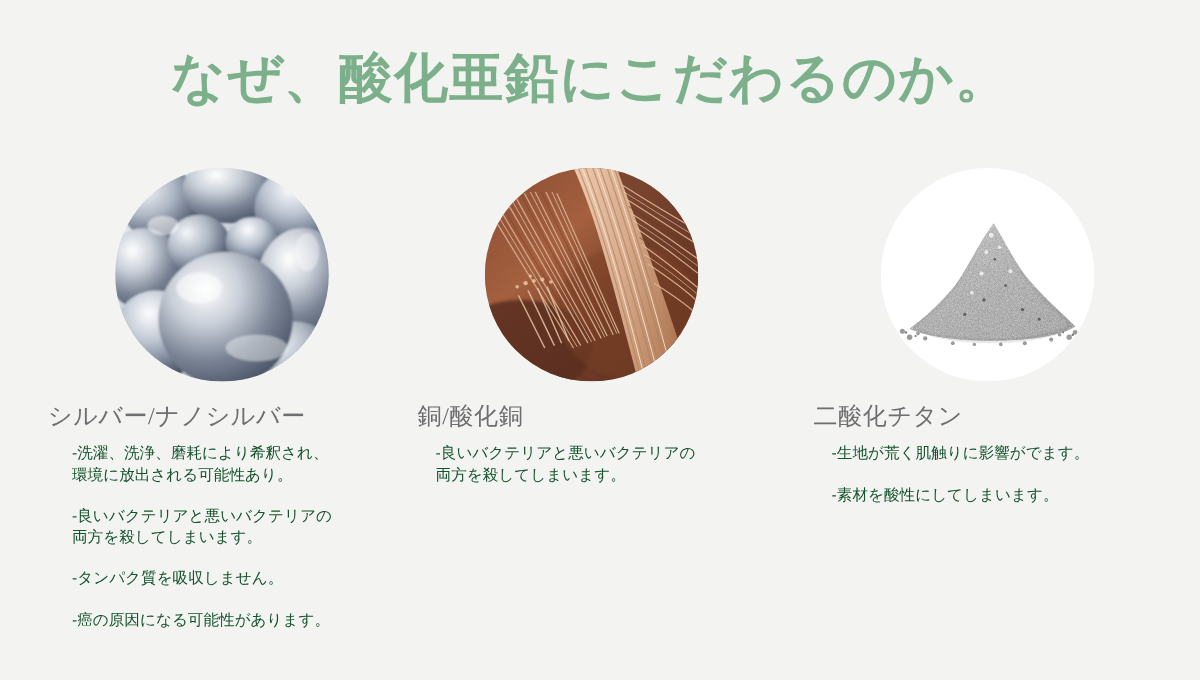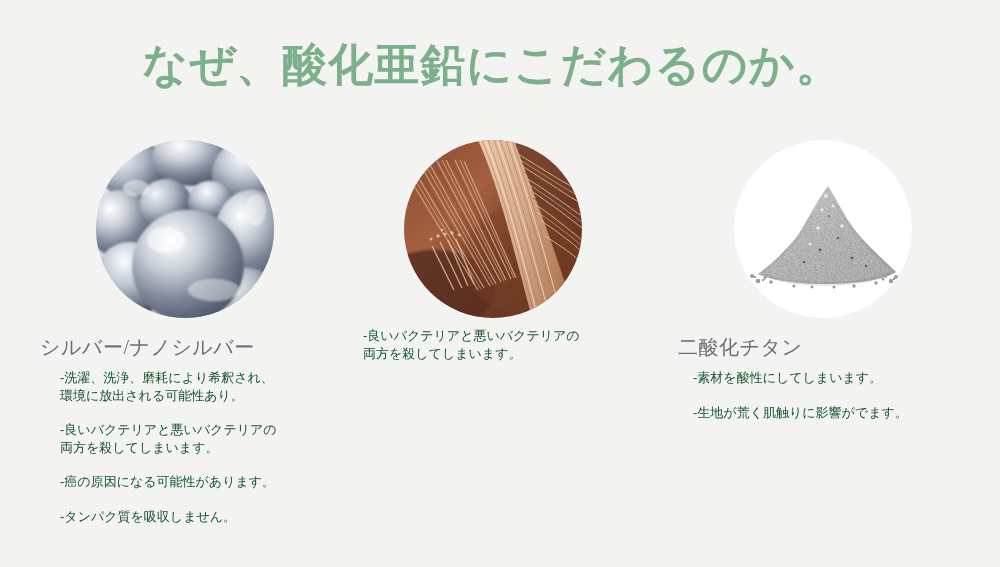--- a/index.html
+++ b/index.html
@@ -169,22 +169,22 @@
         </div>
       </div>
 
       <div class="col-heading">シルバー/ナノシルバー</div>
 
       <div class="bullets">
         <p class="bullet">-洗濯、洗浄、磨耗により希釈され、
 環境に放出される可能性あり。</p>
         <p class="bullet">-良いバクテリアと悪いバクテリアの
 両方を殺してしまいます。</p>
+        <p class="bullet">-タンパク質を吸収しません。</p>
         <p class="bullet">-癌の原因になる可能性があります。</p>
-        <p class="bullet">-タンパク質を吸収しません。</p>
       </div>
     </div>
 
     <div class="col col-2">
       <div class="thumb-wrap">
         <div class="thumb">
           <svg viewBox="0 0 178 178" xmlns="http://www.w3.org/2000/svg" aria-hidden="true">
             <defs>
               <linearGradient id="cBg" x1="0" y1="0" x2="1" y2="1">
                 <stop offset="0%" stop-color="#8a4c33"></stop>
@@ -287,20 +287,21 @@
                 <circle cx="48" cy="93" r="1.7"></circle>
                   <circle cx="27" cy="99" r="1.5"></circle>
                 <circle cx="55" cy="95" r="1.5"></circle>
                   <circle cx="38" cy="90" r="1.3"></circle>
               </g>
             </g>
           </svg>
         </div>
       </div>
 
+      <div class="col-heading">銅/酸化銅</div>
 
       <div class="bullets">
         <p class="bullet">-良いバクテリアと悪いバクテリアの
 両方を殺してしまいます。</p>
       </div>
     </div>
 
     <div class="col col-3">
       <div class="thumb-wrap">
         <div class="thumb">
@@ -386,19 +387,19 @@
               <circle cx="108" cy="86" r="1.7"></circle>
                 <circle cx="76" cy="104" r="1.6"></circle>
             </g>
           </svg>
         </div>
       </div>
 
       <div class="col-heading">二酸化チタン</div>
 
       <div class="bullets">
+        <p class="bullet">-生地が荒く肌触りに影響がでます。</p>
         <p class="bullet">-素材を酸性にしてしまいます。</p>
-        <p class="bullet">-生地が荒く肌触りに影響がでます。</p>
       </div>
     </div>
 
   </div>
 </div>
 
 </body></html>

